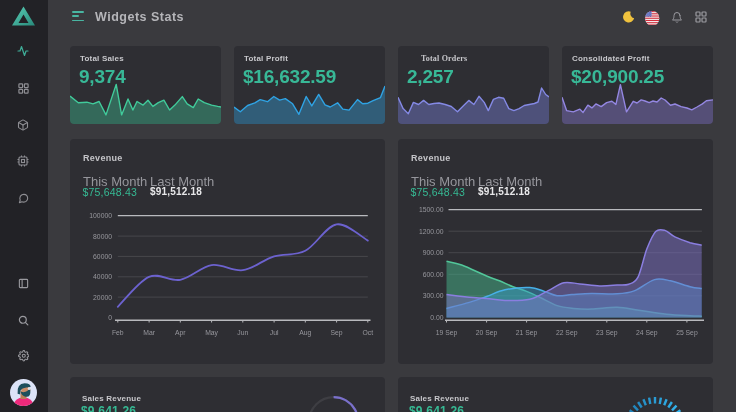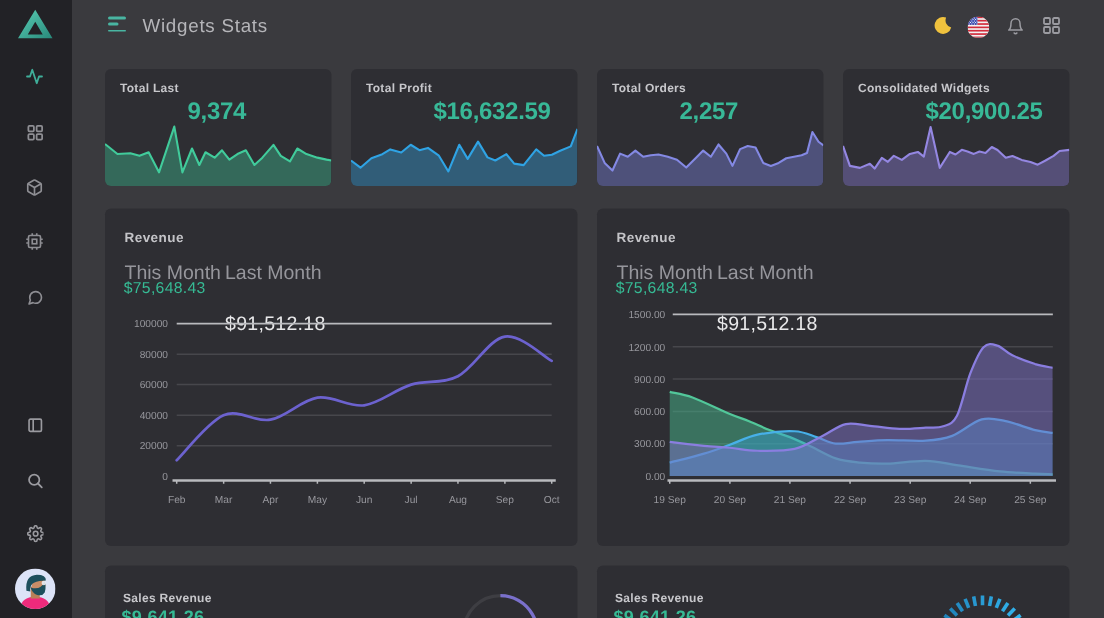--- a/index.html
+++ b/index.html
@@ -1,24 +1,24 @@
 <!DOCTYPE html>
 <html><head>
 <meta charset="utf-8">
 <style>
 * { margin:0; padding:0; box-sizing:border-box; }
 html,body { width:736px; height:412px; overflow:hidden; }
 body { font-family:"Liberation Sans", sans-serif; background:#3a3a3e; position:relative; }
 .abs { position:absolute; line-height:1; }
 .card { position:absolute; background:#2e2e33; border-radius:4px; overflow:hidden; }
 .ctitle { font-size:8px; font-weight:bold; color:#c7c7cb; letter-spacing:0.2px; }
-.cnum { font-size:16px; font-weight:bold; color:#38b897; letter-spacing:-0.2px;margin-left:46px; }
+.cnum { font-size:19px; font-weight:bold; color:#38b897; letter-spacing:-0.2px; }
 .lbl { font-size:13px; color:#96969c; }
 .val-teal { font-size:10.5px; font-weight:normal; color:#36ba94; letter-spacing:0.2px; }
-.val-white { font-size:13px; font-weight:normal; color:#e8e8ea; letter-spacing:0.2px;margin-top:22px; }
+.val-white { font-size:10px; font-weight:bold; color:#e8e8ea; letter-spacing:0.2px; }
 svg { display:block; }
 </style>
 </head>
 <body>
 
 <div class="abs" style="left:0;top:0;width:48px;height:412px;background:#222226;"></div>
 
 <svg class="abs" style="left:11px;top:6px;" width="25" height="20" viewBox="0 0 25 20">
   <defs>
     <linearGradient id="lg" x1="0" y1="0" x2="1" y2="1">
@@ -91,21 +91,21 @@
     <ellipse cx="15.8" cy="10.8" rx="4.6" ry="5.6" fill="#c98d68"></ellipse>
     <path d="M7.6,14.8 Q6.6,4.6 14.6,4.2 Q20.8,4.2 20.6,8.0 L16.4,8.4 Q11.8,9.0 10.6,11.6 Q9.9,13.2 10.2,15.4 Z" fill="#1d4f5c"></path>
     <path d="M10.4,12.6 Q11.6,16.6 14.8,17.6 Q18.4,18.5 19.8,16.0 Q20.6,14.2 20.3,11.2 L19.9,8.6 Q16.8,14.8 10.4,12.6 Z" fill="#1d4f5c"></path>
     <circle cx="19.2" cy="9.6" r="1.5" fill="#e8ecf5" opacity="0.9"></circle>
   </g>
 </svg>
 
 <div class="abs" style="left:72px;top:11px;width:12px;height:1.8px;background:#49b5a2;border-radius:1px;"></div>
 <div class="abs" style="left:72px;top:15.3px;width:7px;height:1.8px;background:#49b5a2;border-radius:1px;"></div>
 <div class="abs" style="left:72px;top:19.6px;width:12px;height:1.8px;background:#49b5a2;border-radius:1px;"></div>
-<div class="abs" style="left:95px;top:10.5px;font-size:12.5px;font-weight:normal;color:#b5b5b9;letter-spacing:0.5px;">Widgets Stats</div>
+<div class="abs" style="left:95px;top:10.5px;font-size:12.5px;font-weight:bold;color:#b5b5b9;letter-spacing:0.5px;">Widgets Stats</div>
 
 <svg class="abs" style="left:622px;top:10.5px;" width="12.5" height="12" viewBox="0 0 14 13">
   <path d="M9.8,0.6 A6.3,6.3 0 1 0 13.6,8.0 A5.4,5.4 0 0 1 9.8,0.6 Z" fill="#f0c23e"></path>
 </svg>
 
 <svg class="abs" style="left:645px;top:10.5px;" width="14.5" height="14.5" viewBox="0 0 14.5 14.5">
   <defs>
       <clipPath id="fc">
         <circle cx="7.25" cy="7.25" r="7.25"></circle>
       </clipPath>
@@ -151,48 +151,48 @@
 </svg>
 
 <svg class="abs" style="left:695px;top:11px;" width="12" height="12" viewBox="0 0 24 24" fill="none" stroke="#9b9ba1" stroke-width="2.4">
   <rect x="2" y="2" width="8" height="8" rx="1.5"></rect>
   <rect x="14" y="2" width="8" height="8" rx="1.5"></rect>
   <rect x="2" y="14" width="8" height="8" rx="1.5"></rect>
   <rect x="14" y="14" width="8" height="8" rx="1.5"></rect>
 </svg>
 
 <div class="card" style="left:70px;top:46px;width:151px;height:78px;">
-  <div class="abs ctitle" style="left:10px;top:8.5px;">Total Last</div>
+  <div class="abs ctitle" style="left:10px;top:8.5px;">Total Sales</div>
   <div class="abs cnum" style="left:9px;top:21px;">9,374</div>
   <svg class="abs" style="left:0;bottom:0;" width="151" height="46" viewBox="0 0 151 46">
     <polygon fill="#3fbd92" opacity="0.42" points="0,18 8.3,24.7 16.9,24.2 23,25.9 29.1,23.5 36,36.9 46.2,6.4 51.6,36.9 58,21 62.9,32 67,23.5 73.1,27.1 78,22.2 82.9,28.4 88.3,24.7 93.9,22.2 99.6,32 104.9,27.1 112.3,18.6 117.2,25.9 123.3,29.6 128.2,21 134.3,24.7 141.6,27.1 147.7,28.4 151,29 151,46 0,46"></polygon>
     <polyline fill="none" stroke="#41cb9b" stroke-width="1.4" stroke-linejoin="round" points="0,18 8.3,24.7 16.9,24.2 23,25.9 29.1,23.5 36,36.9 46.2,6.4 51.6,36.9 58,21 62.9,32 67,23.5 73.1,27.1 78,22.2 82.9,28.4 88.3,24.7 93.9,22.2 99.6,32 104.9,27.1 112.3,18.6 117.2,25.9 123.3,29.6 128.2,21 134.3,24.7 141.6,27.1 147.7,28.4 151,29"></polyline>
   </svg>
 </div>
 
 <div class="card" style="left:234px;top:46px;width:151px;height:78px;">
   <div class="abs ctitle" style="left:10px;top:8.5px;">Total Profit</div>
   <div class="abs cnum" style="left:9px;top:21px;">$16,632.59</div>
   <svg class="abs" style="left:0;bottom:0;" width="151" height="46" viewBox="0 0 151 46">
     <polygon fill="#379fd9" opacity="0.42" points="0,29 6.3,33.8 13.6,27.5 20.9,24.8 26.2,21.6 33.5,23.7 39.8,18.5 45.6,22.1 51.3,20.6 58.6,25.8 64.9,36.3 72.2,18.5 77.8,27.9 84.7,16.4 91,26.9 96.2,29 103.6,24.8 108.8,31.1 115.1,32.1 123.5,21.6 128.7,25.8 133.9,25.2 139.1,22.7 146.5,19.6 151,8 151,46 0,46"></polygon>
     <polyline fill="none" stroke="#2fa3e4" stroke-width="1.4" stroke-linejoin="round" points="0,29 6.3,33.8 13.6,27.5 20.9,24.8 26.2,21.6 33.5,23.7 39.8,18.5 45.6,22.1 51.3,20.6 58.6,25.8 64.9,36.3 72.2,18.5 77.8,27.9 84.7,16.4 91,26.9 96.2,29 103.6,24.8 108.8,31.1 115.1,32.1 123.5,21.6 128.7,25.8 133.9,25.2 139.1,22.7 146.5,19.6 151,8"></polyline>
   </svg>
 </div>
 
 <div class="card" style="left:398px;top:46px;width:151px;height:78px;">
-  <div class="abs ctitle" style="left:10px;top:8.5px;">Total Orders</div>
+  <div class="abs ctitle" style="left:23px;top:8.5px;font-family:Liberation Serif, serif;">Total Orders</div>
   <div class="abs cnum" style="left:9px;top:21px;">2,257</div>
   <svg class="abs" style="left:0;bottom:0;" width="151" height="46" viewBox="0 0 151 46">
     <polygon fill="#7d82dd" opacity="0.42" points="0,19.3 5.1,30.6 10.3,35.7 15.4,24.4 20.5,26.5 25.6,22.4 30.8,26.5 35.9,25.5 41,25 47.2,26.5 53.3,28.5 59.5,33.7 65.7,27.5 70.8,22.4 75.9,26.5 81,18.3 86.2,24.4 90.3,32.6 95.4,21.4 100.5,19.3 105.7,20.3 110.8,30.6 115.9,32.6 121.1,30.6 126.2,27.5 131.3,26.5 136.4,25.5 140,24 143.6,10 147.7,16.5 151,19 151,46 0,46"></polygon>
     <polyline fill="none" stroke="#8489e4" stroke-width="1.4" stroke-linejoin="round" points="0,19.3 5.1,30.6 10.3,35.7 15.4,24.4 20.5,26.5 25.6,22.4 30.8,26.5 35.9,25.5 41,25 47.2,26.5 53.3,28.5 59.5,33.7 65.7,27.5 70.8,22.4 75.9,26.5 81,18.3 86.2,24.4 90.3,32.6 95.4,21.4 100.5,19.3 105.7,20.3 110.8,30.6 115.9,32.6 121.1,30.6 126.2,27.5 131.3,26.5 136.4,25.5 140,24 143.6,10 147.7,16.5 151,19"></polyline>
   </svg>
 </div>
 
 <div class="card" style="left:562px;top:46px;width:151px;height:78px;">
-  <div class="abs ctitle" style="left:10px;top:8.5px;">Consolidated Widgets</div>
+  <div class="abs ctitle" style="left:10px;top:8.5px;">Consolidated Profit</div>
   <div class="abs cnum" style="left:9px;top:21px;">$20,900.25</div>
   <svg class="abs" style="left:0;bottom:0;" width="151" height="46" viewBox="0 0 151 46">
     <polygon fill="#8d7fd6" opacity="0.42" points="0,19.3 4.6,32.6 11.3,33.9 17.9,31.2 21.1,34.4 25.9,27.2 29.9,29.9 33.9,25.9 39.2,28.6 44.6,24.6 49.9,23.3 53.9,26.4 58.4,6.7 64.5,33.9 71.2,23.3 75,25 79.2,21.9 83,23 87.2,24.6 91,23 95,24 99.2,20 103,22 108.5,27.2 113,26 119.1,28.6 125,30 129.8,31.8 135,29 140.4,25.9 144.4,22.7 151,21.9 151,46 0,46"></polygon>
     <polyline fill="none" stroke="#9487e2" stroke-width="1.4" stroke-linejoin="round" points="0,19.3 4.6,32.6 11.3,33.9 17.9,31.2 21.1,34.4 25.9,27.2 29.9,29.9 33.9,25.9 39.2,28.6 44.6,24.6 49.9,23.3 53.9,26.4 58.4,6.7 64.5,33.9 71.2,23.3 75,25 79.2,21.9 83,23 87.2,24.6 91,23 95,24 99.2,20 103,22 108.5,27.2 113,26 119.1,28.6 125,30 129.8,31.8 135,29 140.4,25.9 144.4,22.7 151,21.9"></polyline>
   </svg>
 </div>
 
 <div class="card" style="left:70px;top:139px;width:315px;height:225px;">
   <div class="abs" style="left:13px;top:15px;font-size:9px;font-weight:bold;color:#c4c4c8;letter-spacing:0.3px;">Revenue</div>
   <div class="abs lbl" style="left:13px;top:35.5px;">This Month</div>

